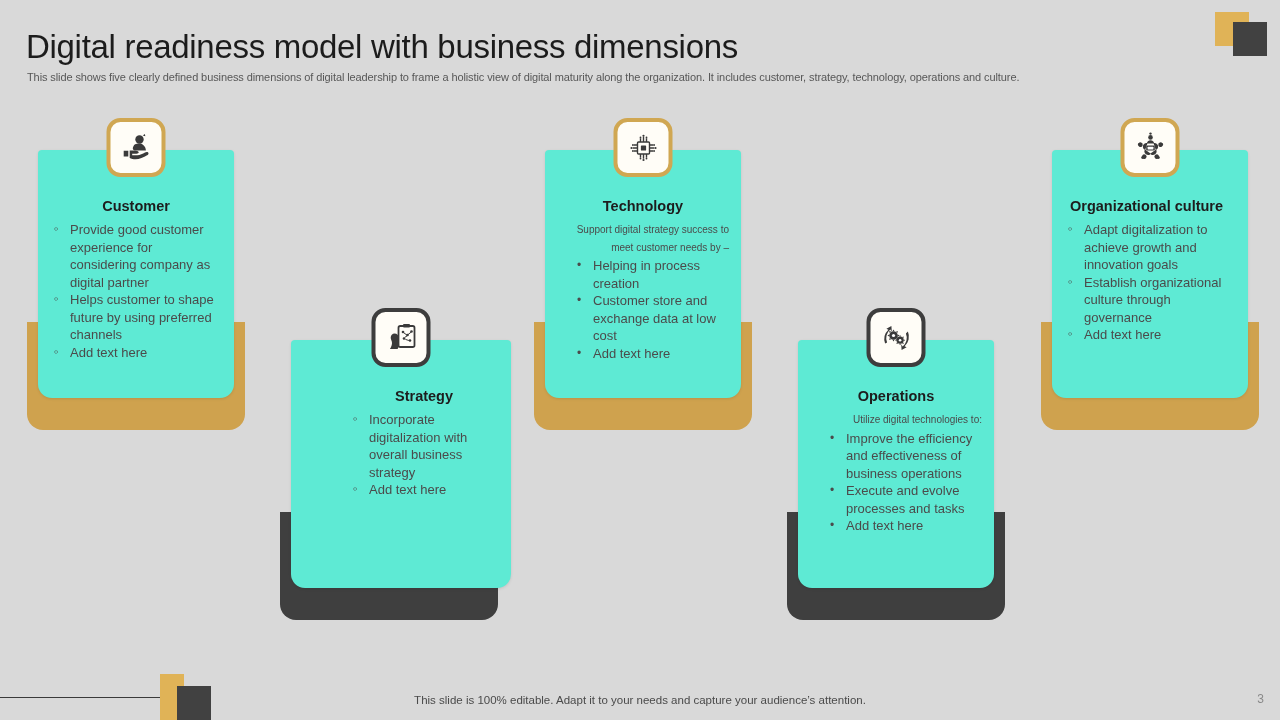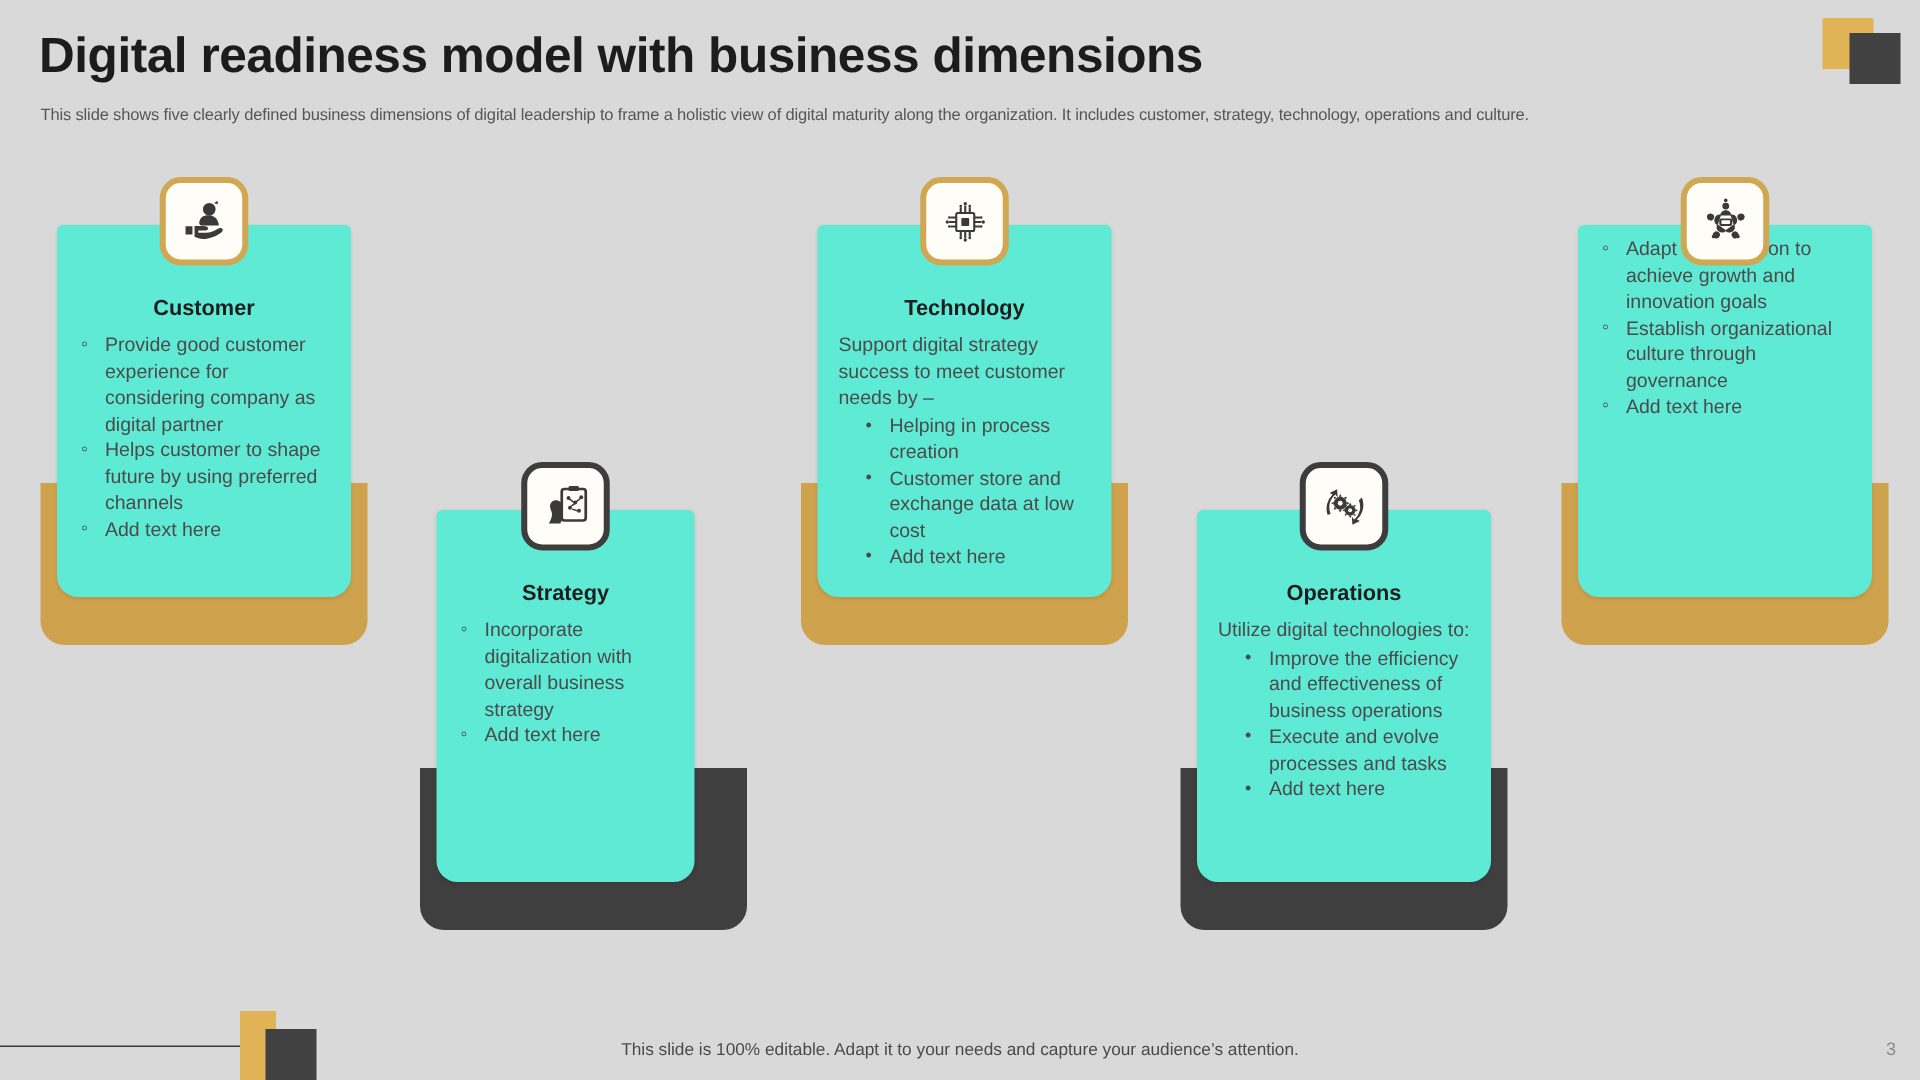--- a/index.html
+++ b/index.html
@@ -6,22 +6,22 @@
   html, body {
     width: 1280px; height: 720px;
     background: #d9d9d9;
     font-family: "Liberation Sans", sans-serif;
     overflow: hidden;
   }
   .slide { position: relative; width: 1280px; height: 720px; background: #d9d9d9; }
 
   
   .title {
-    position: absolute; left: 26px; top: 18px;
-    font-size: 33px; font-weight: bold; color: #1c1c1c;
+    position: absolute; left: 26px; top: 28px;
+    font-size: 33px; font-weight: normal; color: #1c1c1c;
     letter-spacing: -0.3px;
   }
   .subtitle {
     position: absolute; left: 27px; top: 71px; width: 1160px;
     font-size: 11px; color: #575757; white-space: nowrap;
     letter-spacing: -0.1px;
   }
 
   
   .deco-top-gold {
@@ -89,22 +89,23 @@
 
   .card-title {
     text-align: center;
     font-size: 14.5px; font-weight: bold; color: #1d1d1d;
     padding-top: 48px;
   }
   .card-title.left { text-align: left; padding-left: 18px; }
 
   .card-body { padding: 7px 12px 0 14px; }
   .lead {
-    font-size: 13px; color: #4b4b4b; line-height: 17.5px;
+    font-size: 10px; color: #4b4b4b; line-height: 17.5px;
     margin-bottom: 1px;
+    text-align: right;
   }
   ul.items { list-style: none; }
   ul.items li {
     position: relative;
     font-size: 13px; color: #4b4b4b; line-height: 17.5px;
     padding-left: 18px; margin-bottom: 0;
   }
   ul.items.circle li::before {
     content: "\25E6";
     position: absolute; left: 2px; top: -1px;
@@ -147,21 +148,21 @@
           <li>Provide good customer experience for considering company as digital partner</li>
           <li>Helps customer to shape future by using preferred channels</li>
           <li>Add text here</li>
         </ul>
       </div>
     </div>
   </div>
 
   <div class="card-wrap" style="left:280px; top:340px; width:218px; height:280px;">
     <div class="backdrop dark"></div>
-    <div class="card" style="width:172px; height:248px;">
+    <div class="card" style="width:220px; height:248px;padding-left:46px;">
       <div class="icon-badge dark" style="top:-32px;">
         <svg width="32" height="32" viewBox="0 0 32 32" fill="#3a3a3a">
           <rect x="13" y="4" width="16" height="21" rx="1.8" fill="none" stroke="#3a3a3a" stroke-width="1.8"></rect>
           <rect x="17.5" y="2" width="7" height="3.4" rx="1" fill="#3a3a3a"></rect>
           <circle cx="17.5" cy="10" r="1.3"></circle>
             <circle cx="22" cy="13" r="1.3"></circle>
           <circle cx="26" cy="9.5" r="1.3"></circle>
             <circle cx="18.5" cy="16.5" r="1.3"></circle>
           <circle cx="24.5" cy="18.5" r="1.3"></circle>
           <path d="M18 10.6l3.6 2.6M22.5 12.6l3.3-2.6M19.2 15.4l2.6-1.6M19.9 17.4l3.5 1.1" stroke="#3a3a3a" stroke-width="1" fill="none"></path>
@@ -270,20 +271,21 @@
           </g>
           <rect x="11.7" y="13.6" width="8.6" height="5" rx="1.3"></rect>
           <rect x="13.1" y="14.8" width="5.8" height="2.6" rx="0.5" fill="#ffffff"></rect>
           <circle cx="27.2" cy="12.2" r="1.3"></circle>
           <circle cx="4.8" cy="12.2" r="1.3"></circle>
           <circle cx="24" cy="25.6" r="1.3"></circle>
           <circle cx="8" cy="25.6" r="1.3"></circle>
           <circle cx="16" cy="1.6" r="1.2"></circle>
         </svg>
       </div>
+      <div class="card-title left">Organizational culture</div>
       <div class="card-body">
         <ul class="items circle">
           <li>Adapt digitalization to achieve growth and innovation goals</li>
           <li>Establish organizational culture through governance</li>
           <li>Add text here</li>
         </ul>
       </div>
     </div>
   </div>
 

